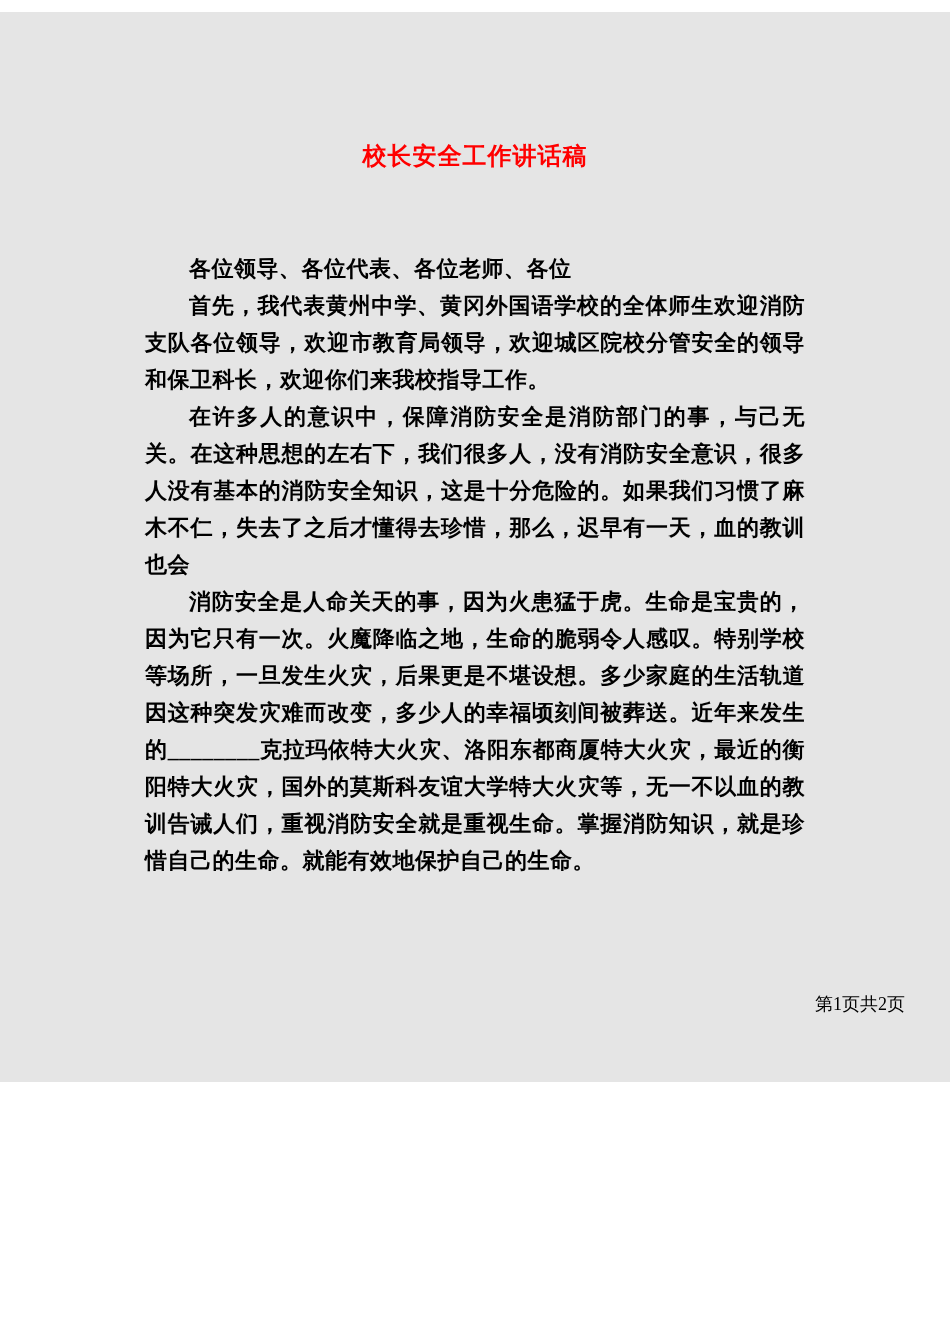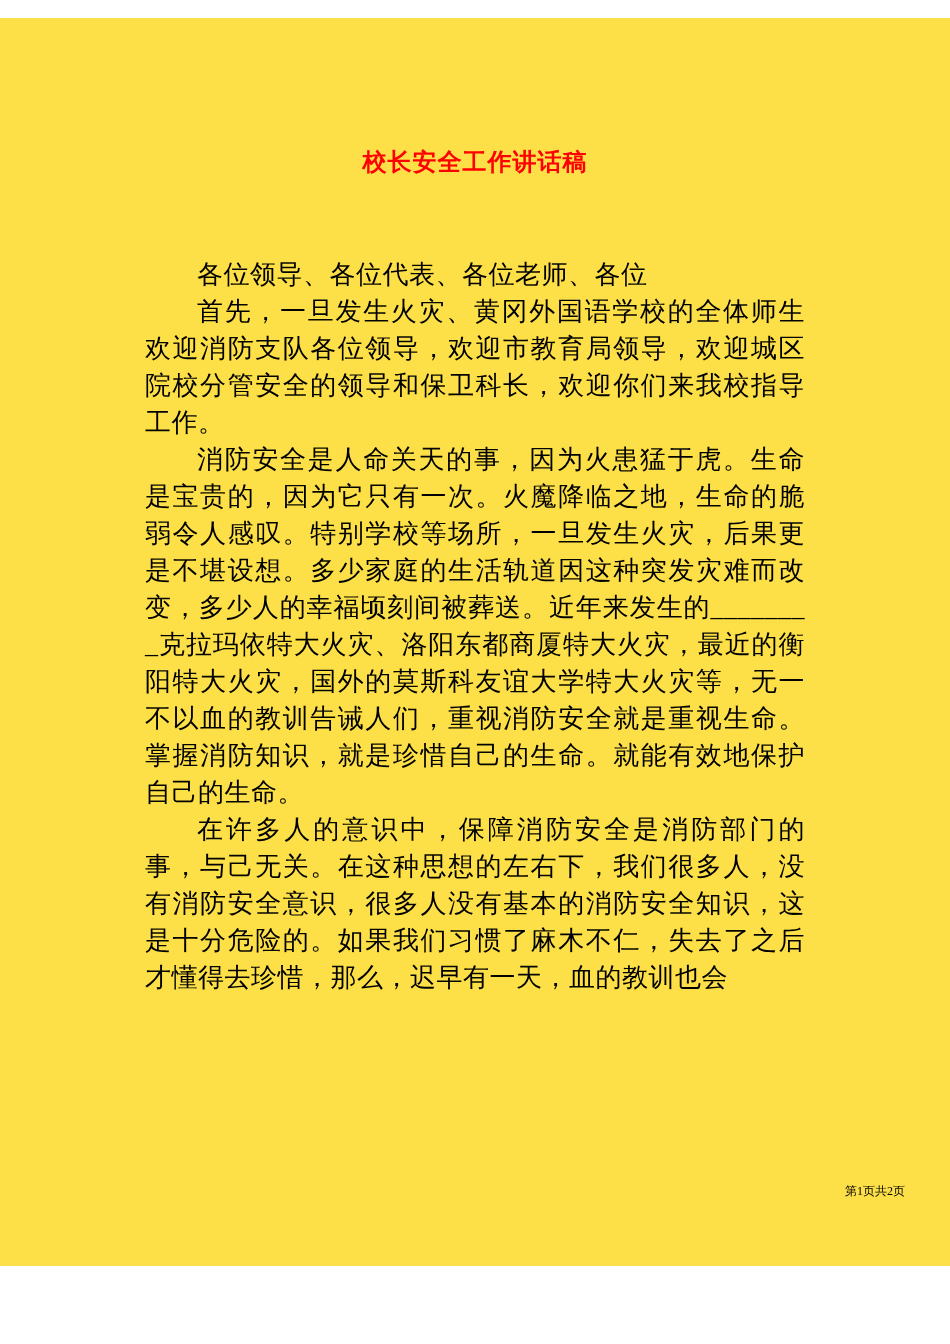--- a/index.html
+++ b/index.html
@@ -3,66 +3,67 @@
 <meta charset="utf-8">
 <style>
   html, body {
     margin: 0;
     padding: 0;
     background: #ffffff;
   }
   .page {
     position: relative;
     width: 950px;
-    height: 1248px;
-    margin: 18px auto;
-    background: #fde047;
+    height: 1070px;
+    margin: 12px auto;
+    background: #e5e5e5;
     font-family: "Liberation Serif", "DejaVu Serif", serif;
     color: #000000;
     overflow: hidden;
     box-sizing: border-box;
   }
   .content {
     position: absolute;
     left: 145px;
     right: 145px;
     top: 128px;
   }
   .doc-title {
     margin: 0 0 78px 0;
     text-align: center;
     font-size: 24px;
     font-weight: bold;
     letter-spacing: 1px;
   }
   .para {
     margin: 0;
-    font-size: 26px;
+    font-size: 22px;
     line-height: 37px;
     text-align: justify;
     text-indent: 2em;
     letter-spacing: 0.5px;
     word-break: break-all;
+    font-weight: bold;
   }
   .footer {
     position: absolute;
     right: 45px;
     bottom: 66px;
-    font-size: 12px;
+    font-size: 18px;
     color: #000000;
     font-family: "Liberation Serif", "DejaVu Serif", serif;
   }
 </style>
 </head>
 <body>
 
 <div class="page">
   <div class="content">
     <h1 class="doc-title" style="color: rgb(255, 0, 0);">校长安全工作讲话稿</h1>
     <p class="para">各位领导、各位代表、各位老师、各位</p>
-    <p class="para">首先，一旦发生火灾、黄冈外国语学校的全体师生欢迎消防支队各位领导，欢迎市教育局领导，欢迎城区院校分管安全的领导和保卫科长，欢迎你们来我校指导工作。</p>
+    <p class="para">首先，我代表黄州中学、黄冈外国语学校的全体师生欢迎消防支队各位领导，欢迎市教育局领导，欢迎城区院校分管安全的领导和保卫科长，欢迎你们来我校指导工作。</p>
+    <p class="para">在许多人的意识中，保障消防安全是消防部门的事，与己无关。在这种思想的左右下，我们很多人，没有消防安全意识，很多人没有基本的消防安全知识，这是十分危险的。如果我们习惯了麻木不仁，失去了之后才懂得去珍惜，那么，迟早有一天，血的教训也会</p>
     <p class="para">消防安全是人命关天的事，因为火患猛于虎。生命是宝贵的，因为它只有一次。火魔降临之地，生命的脆弱令人感叹。特别学校等场所，一旦发生火灾，后果更是不堪设想。多少家庭的生活轨道因这种突发灾难而改变，多少人的幸福顷刻间被葬送。近年来发生的________克拉玛依特大火灾、洛阳东都商厦特大火灾，最近的衡阳特大火灾，国外的莫斯科友谊大学特大火灾等，无一不以血的教训告诫人们，重视消防安全就是重视生命。掌握消防知识，就是珍惜自己的生命。就能有效地保护自己的生命。</p>
-    <p class="para">在许多人的意识中，保障消防安全是消防部门的事，与己无关。在这种思想的左右下，我们很多人，没有消防安全意识，很多人没有基本的消防安全知识，这是十分危险的。如果我们习惯了麻木不仁，失去了之后才懂得去珍惜，那么，迟早有一天，血的教训也会</p>
   </div>
   <div class="footer">
     <span>第1页共2页</span>
   </div>
 </div>
 
 </body></html>

